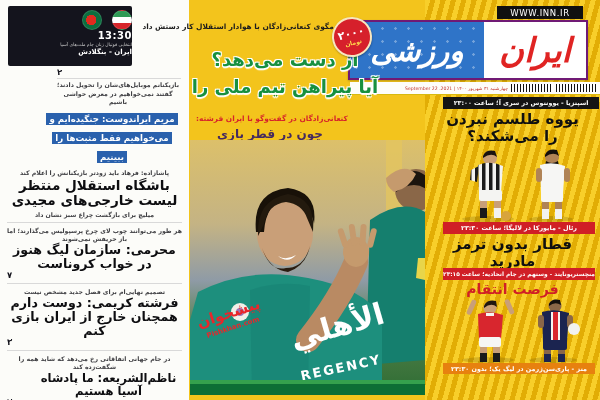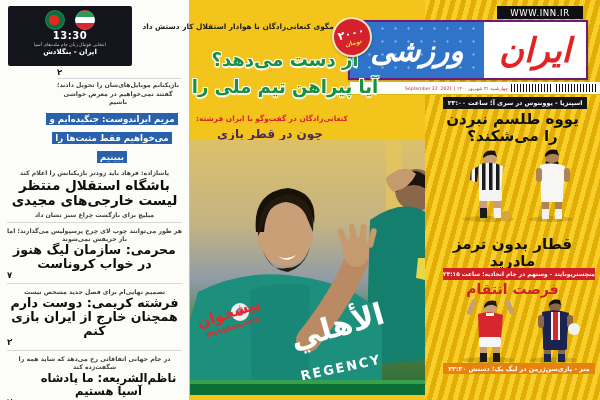--- a/index.html
+++ b/index.html
@@ -35,21 +35,21 @@
   .issue-strip{left:350px;top:82px;width:250px;height:13px;background:#fdfdfa;
                display:flex;align-items:center;direction:ltr;padding:0 2px;gap:3px;
                border-bottom:1px solid #d8b90f;}
   .issue-text{flex:1;font-size:4.6px;color:#c2342c;white-space:nowrap;overflow:hidden;direction:rtl;}
   .barcode{width:42px;height:8px;background:repeating-linear-gradient(90deg,#111 0 1px,#fff 1px 3px);}
 
   
   .lcol{left:0;top:0;width:189px;height:400px;background:#fcfcf9;padding:68px 7px 2px 7px;
         text-align:center;}
   .matchbox{left:8px;top:6px;width:124px;height:60px;background:#14141d;border-radius:2px;
-            color:#fff;display:flex;flex-direction:column;align-items:center;padding-top:4px;}
+            color:#fff;display:flex;flex-direction:column;align-items:flex-start;padding-top:4px;}
   .flags{display:flex;gap:10px;direction:ltr;align-items:center;}
   .flag{width:20px;height:20px;border-radius:50%;border:1px solid #fff2;}
   .flag-bd{background:radial-gradient(circle at 45% 50%,#e02a1e 0 38%,#0b6e3f 39%);}
   .flag-ir{background:linear-gradient(180deg,#2e9a55 0 33%,#fff 33% 66%,#d6252b 66%);}
   .mtime{font-size:10px;font-weight:bold;line-height:1.2;letter-spacing:.5px;}
   .mleague{font-size:4.6px;color:#c9c9c9;line-height:1.4;}
   .mfixture{font-size:7px;font-weight:bold;line-height:1.4;}
   .pg{font-size:8.5px;font-weight:bold;color:#14141d;text-align:left;line-height:1.1;}
   .rule{border-top:1px solid #d9d9d9;margin:1px 0 2px;}
   .kicker{font-size:6.2px;font-weight:bold;color:#3e3e42;line-height:1.35;}
@@ -203,21 +203,21 @@
     <text x="152" y="232" transform="rotate(-12 152 232)" font-size="13" font-weight="bold" letter-spacing="2" fill="#ffffff" text-anchor="middle">REGENCY</text>
 
     <g transform="rotate(-18 40 178)">
       <text x="40" y="178" font-size="15" font-weight="bold" fill="#e8262b" text-anchor="middle">پیشخوان</text>
       <text x="40" y="190" font-size="7" font-weight="bold" fill="#e8262b" text-anchor="middle">Pishkhan.com</text>
     </g>
     <rect y="240" width="235" height="4" fill="#35a14d"></rect>
     <rect y="244" width="235" height="11" fill="#0d6e35"></rect>
   </svg>
 
-  <div class="abs rbar rbar-black" style="left:443px;top:97px;width:144px;">اسپتزیا - یوونتوس در سری آ؛ ساعت ۲۳:۰۰</div>
+  <div class="abs rbar rbar-black" style="left:443px;top:97px;width:156px;">اسپتزیا - یوونتوس در سری آ؛ ساعت ۲۳:۰۰</div>
   <div class="abs rhl" style="left:440px;top:111px;width:145px;font-size:15px;">یووه طلسم نبردن را می‌شکند؟</div>
 
   <svg class="abs" style="left:433px;top:146px;" width="160" height="76" viewBox="0 0 160 76">
     <defs>
       <pattern id="juvstripes" width="7" height="8" patternUnits="userSpaceOnUse">
         <rect width="7" height="8" fill="#f2f2f0"></rect>
           <rect width="3.5" height="8" fill="#1a1a1a"></rect>
       </pattern>
     </defs>
     <ellipse cx="55" cy="73" rx="26" ry="3" fill="#00000022"></ellipse>
@@ -242,20 +242,21 @@
       <rect x="103" y="22" width="6" height="14" rx="3" fill="#b08356"></rect>
       <rect x="131" y="22" width="6" height="14" rx="3" fill="#b08356"></rect>
       <rect x="108" y="45" width="22" height="11" rx="2" fill="#f6f6f4"></rect>
       <rect x="109" y="56" width="7" height="9" fill="#b08356"></rect>
       <rect x="122" y="56" width="7" height="9" fill="#b08356"></rect>
       <rect x="109" y="63" width="7" height="10" fill="#f2f2f0"></rect>
       <rect x="122" y="63" width="7" height="10" fill="#f2f2f0"></rect>
     </g>
   </svg>
 
+  <div class="abs rbar rbar-red" style="left:443px;top:222px;width:152px;">رئال - مایورکا در لالیگا؛ ساعت ۲۳:۳۰</div>
   <div class="abs rhl" style="left:445px;top:236px;width:135px;font-size:15px;">قطار بدون ترمز مادرید</div>
 
   <div class="abs rbar rbar-red" style="left:443px;top:268px;width:152px;font-size:5.9px;">منچستریونایتد - وستهم در جام اتحادیه؛ ساعت ۲۳:۱۵</div>
   <div class="abs rhl rhl-red" style="left:445px;top:281px;width:135px;font-size:14px;">فرصت انتقام</div>
 
   <svg class="abs" style="left:433px;top:297px;" width="160" height="66" viewBox="0 0 160 66">
     <ellipse cx="55" cy="63" rx="26" ry="3" fill="#00000022"></ellipse>
     <ellipse cx="120" cy="63" rx="24" ry="3" fill="#00000022"></ellipse>
     <g>
       <rect x="36" y="2" width="5" height="16" rx="2.5" transform="rotate(24 38 10)" fill="#c99f78"></rect>
@@ -281,16 +282,16 @@
       <rect x="134" y="18" width="6" height="13" rx="3" fill="#8a6748"></rect>
       <circle cx="141" cy="32" r="6" fill="#f2f2f0"></circle>
       <rect x="110" y="43" width="24" height="10" rx="2" fill="#1b2450"></rect>
       <rect x="111" y="53" width="7" height="6" fill="#8a6748"></rect>
       <rect x="125" y="53" width="7" height="6" fill="#8a6748"></rect>
       <rect x="111" y="57" width="7" height="8" fill="#1b2450"></rect>
       <rect x="125" y="57" width="7" height="8" fill="#1b2450"></rect>
     </g>
   </svg>
 
-  <div class="abs rbar rbar-orange" style="left:443px;top:363px;width:152px;height:11px;">متز - پاری‌سن‌ژرمن در لیگ یک؛ دستش ۲۳:۳۰</div>
+  <div class="abs rbar rbar-orange" style="left:443px;top:363px;width:152px;height:11px;">متز - پاری‌سن‌ژرمن در لیگ یک؛ بدون ۲۳:۳۰</div>
   <div class="abs rhl rhl-red" style="left:445px;top:375px;width:135px;font-size:14.5px;margin-top:32px;"><span>مسی مصدوم شد</span><span class="pgnum">۵</span></div>
 
 </div>
 
 </body></html>

